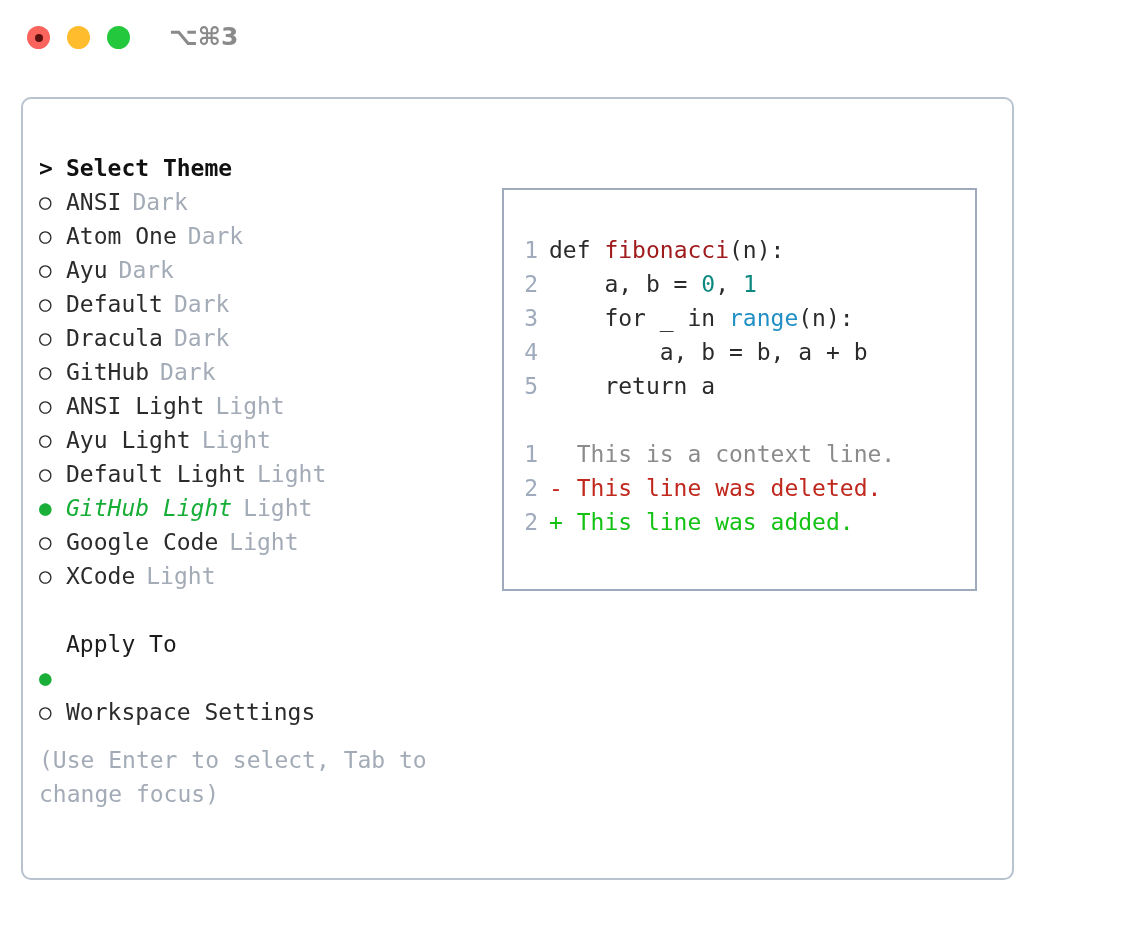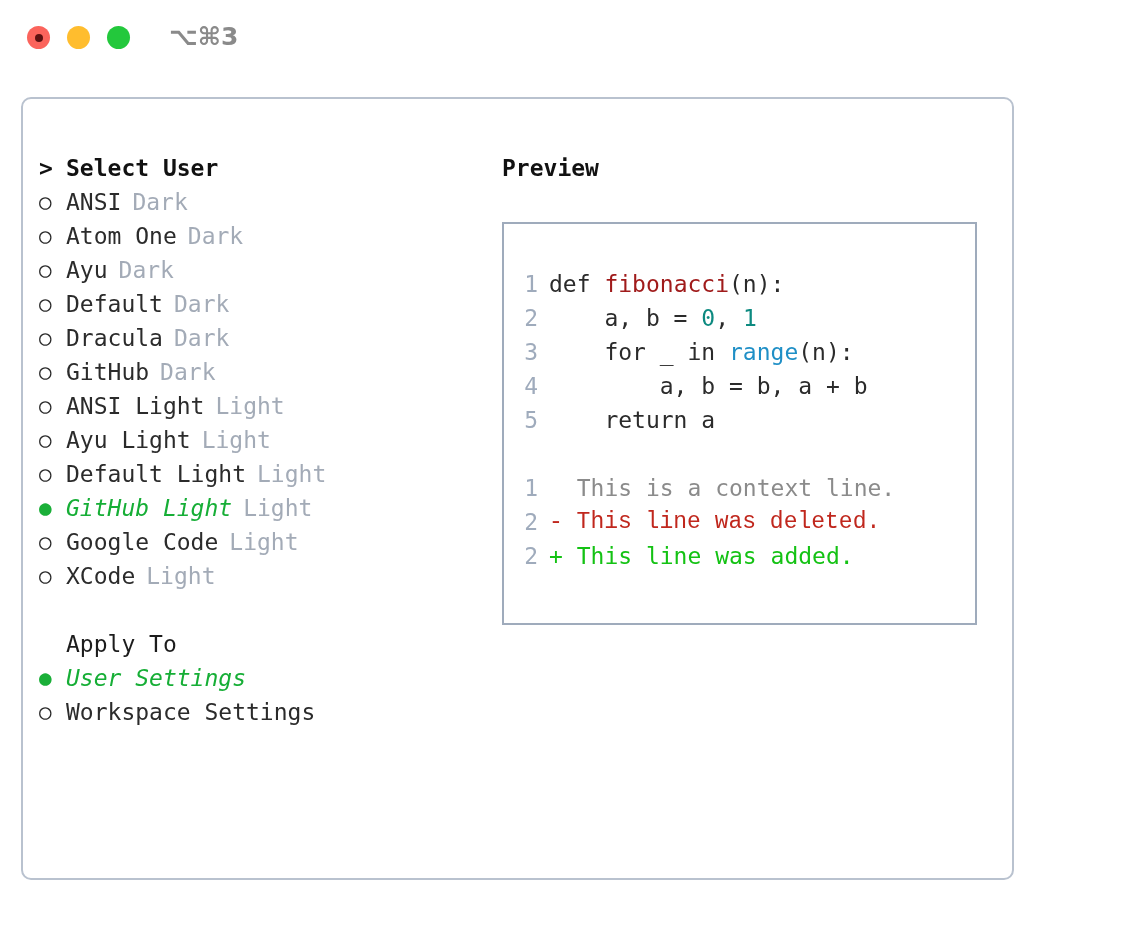--- a/index.html
+++ b/index.html
@@ -171,21 +171,21 @@
     width: 24px;
     text-align: right;
     color: #9fabbc;
     flex: 0 0 24px;
   }
   .ctext { padding-left: 11px; color: #2b2b2b; }
   .tok-fn   { color: #a01b1b; margin-top: 14px; }
   .tok-num  { color: #0d8a80; }
   .tok-call { color: #1f8fc6; text-align: right; }
   .ctext.ctx { color: #8b8b8b; }
-  .ctext.del { color: #c0271d; font-family: Liberation Mono, monospace; }
+  .ctext.del { color: #c0271d; }
   .ctext.add { color: #14c214; }
   .blank-line { height: 34px; }
 </style>
 </head>
 <body>
 
 <div class="window">
 
   <div class="titlebar">
     <div class="dots">
@@ -196,21 +196,21 @@
     <div class="shortcut">⌥⌘3</div>
   </div>
 
   <div class="panel">
     <div class="columns">
 
       <div class="left-col">
 
         <div class="row header-row">
           <span class="marker">&gt;</span>
-          <span>Select User</span>
+          <span>Select Theme</span>
         </div>
 
         <div id="theme-list">
             <div class="row">
               <span class="marker">○</span>
               <span class="label">ANSI</span>
               <span class="badge">Dark</span>
             </div>
             <div class="row">
               <span class="marker">○</span>
@@ -272,32 +272,31 @@
         <div class="spacer-row"></div>
 
         <div class="row">
           <span class="marker blank">○</span>
           <span class="group-title">Apply To</span>
         </div>
 
         <div id="apply-list">
             <div class="row">
               <span class="marker sel">●</span>
-              <span class="label selected">User Settings</span>
             </div>
             <div class="row">
               <span class="marker">○</span>
               <span class="label">Workspace Settings</span>
             </div>
           </div>
 
+        <div class="hint">(Use Enter to select, Tab to change focus)</div>
       </div>
 
       <div class="right-col">
-        <div class="preview-title">Preview</div>
         <div class="preview-box">
           <div class="code" id="code-block"><div class="cline"><span class="lnum">1</span><span class="ctext"><span>def </span><span class="tok-fn">fibonacci</span><span>(n):</span></span></div><div class="cline"><span class="lnum">2</span><span class="ctext"><span>    a, b = </span><span class="tok-num">0</span><span>, </span><span class="tok-num">1</span></span></div><div class="cline"><span class="lnum">3</span><span class="ctext"><span>    for _ in </span><span class="tok-call">range</span><span>(n):</span></span></div><div class="cline"><span class="lnum">4</span><span class="ctext"><span>        a, b = b, a + b</span></span></div><div class="cline"><span class="lnum">5</span><span class="ctext"><span>    return a</span></span></div><div class="blank-line"></div><div class="cline"><span class="lnum">1</span><span class="ctext ctx">  This is a context line.</span></div><div class="cline"><span class="lnum">2</span><span class="ctext del">- This line was deleted.</span></div><div class="cline"><span class="lnum">2</span><span class="ctext add">+ This line was added.</span></div></div>
         </div>
       </div>
 
     </div>
   </div>
 </div>
 
 </body></html>

